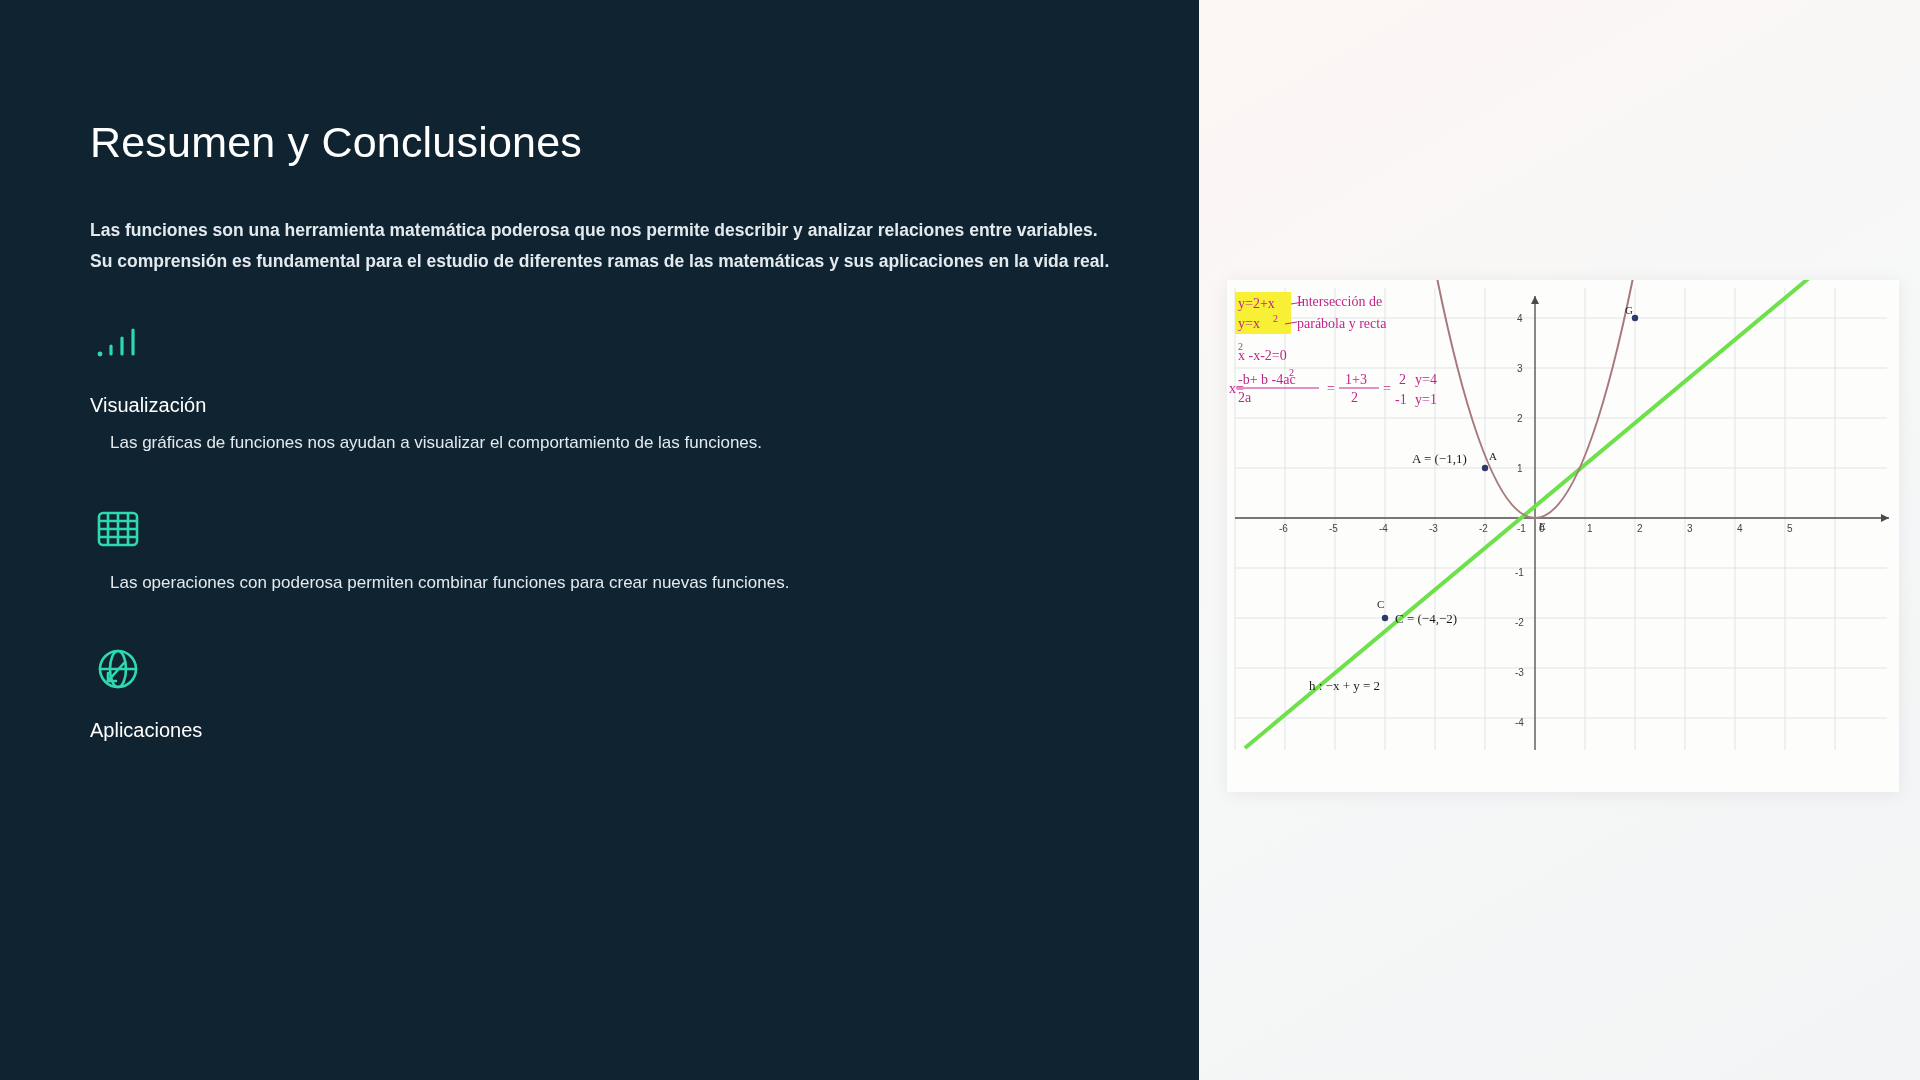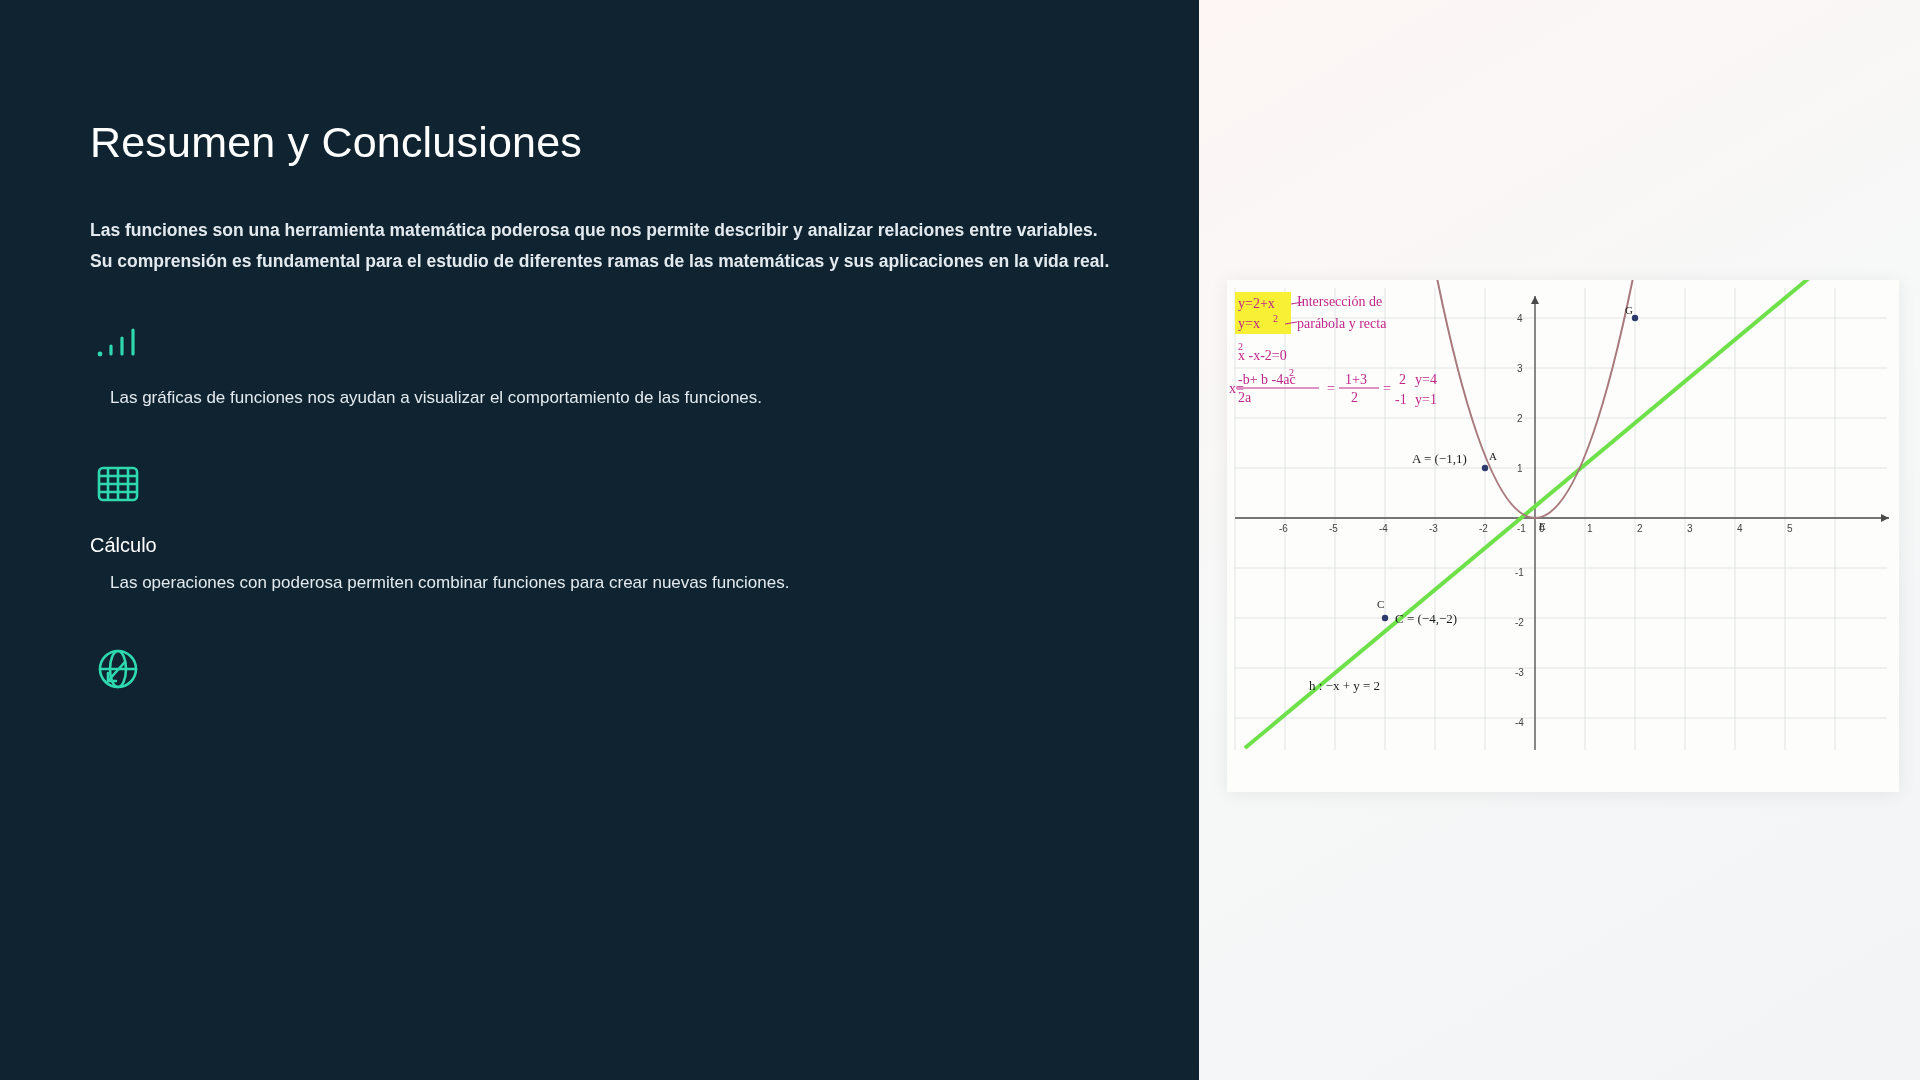--- a/index.html
+++ b/index.html
@@ -97,49 +97,50 @@
       <div class="feature">
         <span class="feature-icon">
           <svg viewBox="0 0 56 56" width="56" height="56" fill="none" stroke="#2fd9b0" stroke-width="3.2" stroke-linecap="round">
             <line x1="8" y1="38" x2="8" y2="38.5"></line>
             <circle cx="8" cy="38" r="2.4" fill="#2fd9b0" stroke="none"></circle>
             <line x1="19" y1="30" x2="19" y2="38"></line>
             <line x1="30" y1="22" x2="30" y2="38"></line>
             <line x1="41" y1="14" x2="41" y2="38"></line>
           </svg>
         </span>
+        <div class="feature-title">Visualización</div>
         <div class="feature-desc">Las gráficas de funciones nos ayudan a visualizar el comportamiento de las funciones.</div>
       </div>
 
       <div class="feature">
         <span class="feature-icon">
           <svg viewBox="0 0 56 56" width="56" height="56" fill="none" stroke="#2fd9b0" stroke-width="2.6">
             <rect x="9" y="12" width="38" height="32" rx="4"></rect>
             <line x1="9" y1="20" x2="47" y2="20"></line>
             <line x1="9" y1="28" x2="47" y2="28"></line>
             <line x1="9" y1="36" x2="47" y2="36"></line>
             <line x1="18" y1="12" x2="18" y2="44"></line>
             <line x1="28" y1="12" x2="28" y2="44"></line>
             <line x1="38" y1="12" x2="38" y2="44"></line>
           </svg>
         </span>
-        <div class="feature-title">Cálculo</div>
         <div class="feature-desc">Las operaciones con poderosa permiten combinar funciones para crear nuevas funciones.</div>
       </div>
 
       <div class="feature">
         <span class="feature-icon">
           <svg viewBox="0 0 56 56" width="56" height="56" fill="none" stroke="#2fd9b0" stroke-width="2.6" stroke-linecap="round">
             <circle cx="28" cy="28" r="18"></circle>
             <ellipse cx="28" cy="28" rx="8" ry="18"></ellipse>
             <line x1="10" y1="28" x2="46" y2="28"></line>
             <line x1="18" y1="40" x2="34" y2="22"></line>
             <polyline points="18,32 18,40 26,40"></polyline>
           </svg>
         </span>
+        <div class="feature-title">Aplicaciones</div>
       </div>
 
     </div>
   </div>
 
   <div class="right-panel">
     <div class="image-wrap">
       <svg class="graph-svg" viewBox="0 0 672 512">
         <rect x="0" y="0" width="672" height="512" fill="#fdfdfc"></rect>
 

